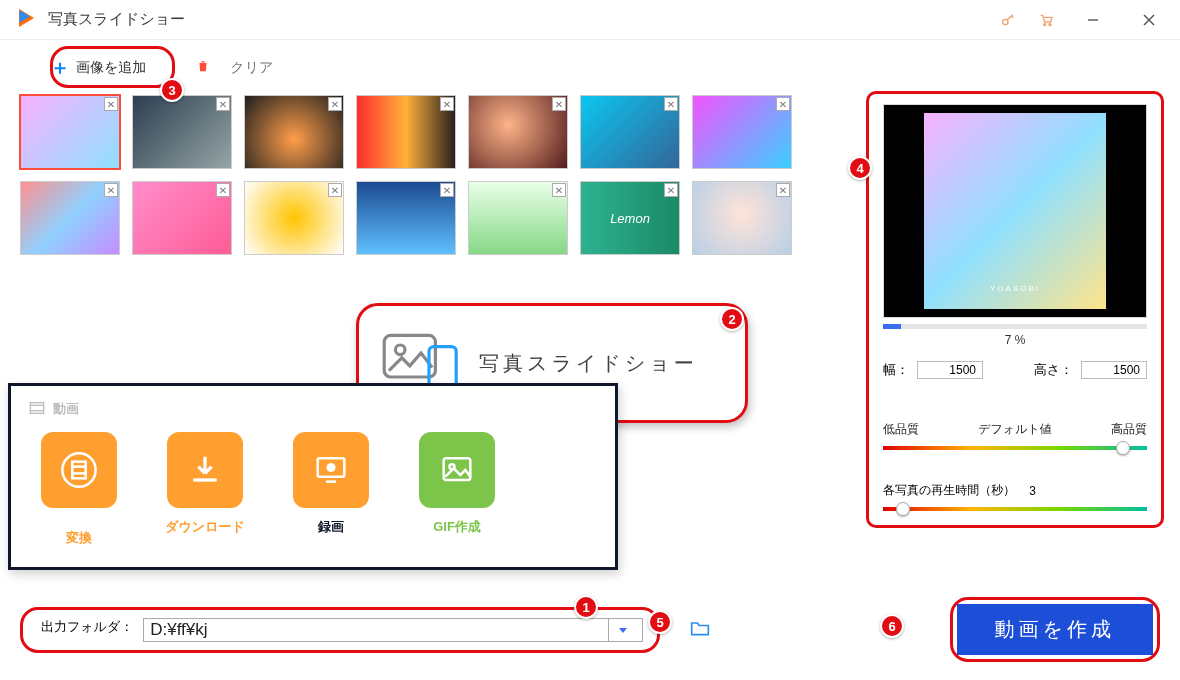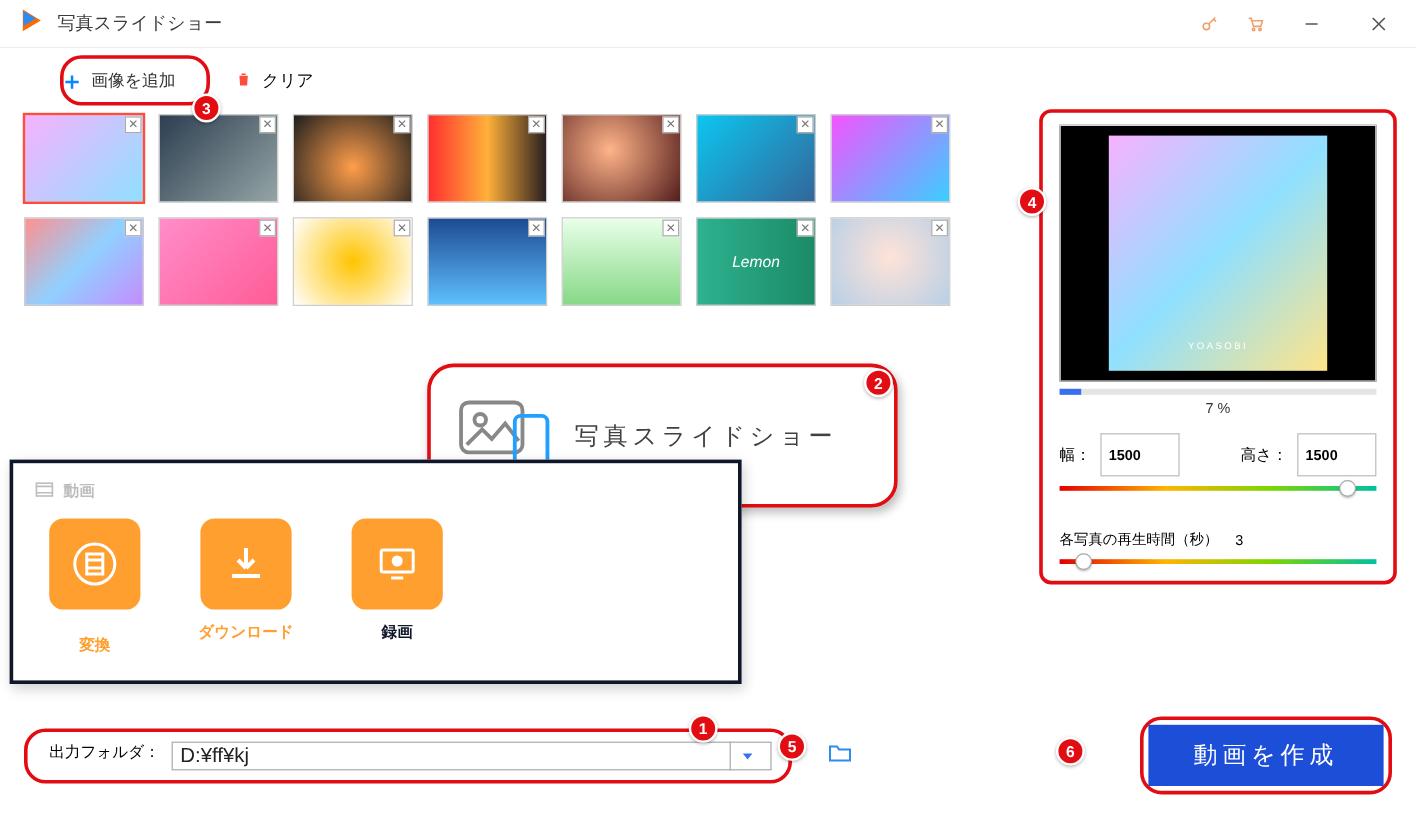--- a/index.html
+++ b/index.html
@@ -11,21 +11,21 @@
   .logo-icon svg { width:24px; height:24px; }
   .app-title { font-size:15px; color:#3b3b3b; }
   .title-right { display:flex; align-items:center; gap:22px; }
   .title-icon { width:16px; height:16px; color:#f0a070; cursor:pointer; }
   .win-btn { width:34px; height:28px; display:flex; align-items:center; justify-content:center; color:#555; cursor:pointer; font-size:14px; }
 
   
   .toolbar { display:flex; align-items:center; gap:50px; padding:14px 50px 10px; position:relative; }
   .add-btn { display:flex; align-items:center; gap:6px; color:#333; font-size:14px; cursor:pointer; }
   .add-btn .plus { color:#0b84ff; font-size:20px; font-weight:700; }
-  .clear-btn { display:flex; align-items:center; gap:8px; color:#000000; font-size:14px; cursor:pointer; }
+  .clear-btn { display:flex; align-items:center; gap:20px; color:#737373; font-size:14px; cursor:pointer; }
   .clear-btn .trash { color:#ff4d3d; }
   .add-callout { position:absolute; left:50px; top:6px; width:125px; height:42px; border:3px solid #e20c13; border-radius:18px; pointer-events:none; }
 
   
   .main { display:flex; padding:0 16px; gap:18px; }
   .gallery-col { width:800px; position:relative; }
   .gallery { display:flex; flex-wrap:wrap; gap:12px; padding:4px 4px 8px; }
   .thumb { position:relative; width:100px; height:74px; border:1px solid #ccc; background:#777; cursor:pointer; }
   .thumb.selected { outline:2px solid #ff4d3d; outline-offset:-1px; }
   .thumb .x-icon { position:absolute; right:1px; top:1px; width:14px; height:14px; background:#fff; border:1px solid #aaa; display:flex; align-items:center; justify-content:center; font-size:10px; color:#777; }
@@ -71,21 +71,21 @@
   .preview-panel { border:3px solid #e20c13; border-radius:10px; width:298px; padding:10px 14px 14px; margin-left:auto; }
   .preview-box { border:1px solid #d8d8d8; width:264px; height:214px; background:#000; display:flex; align-items:center; justify-content:center; margin:0 auto; }
   .preview-img { width:182px; height:196px; background:linear-gradient(135deg,#f7b2ff,#8fe0ff,#ffe48a); position:relative; }
   .preview-img::after{content:"YOASOBI";position:absolute;bottom:16px;left:50%;transform:translateX(-50%);color:#fff;font-size:8px;letter-spacing:2px;}
   .progress { margin-top:6px; }
   .progress-track { height:5px; background:#e4e4e4; width:100%; position:relative; }
   .progress-fill { position:absolute; left:0; top:0; height:100%; width:7%; background:#3a6ef0; }
   .progress-text { text-align:center; font-size:12px; margin-top:4px; color:#333; }
   .dim-row { display:flex; justify-content:space-between; align-items:center; font-size:13px; margin-top:14px; }
   .dim-field { display:flex; align-items:center; gap:8px; }
-  .dim-field input { width:66px; height:36px; border:1px solid #bbb; padding:0 6px; font-size:12px;font-weight:bold; }
+  .dim-field input { width:66px; height:18px; border:1px solid #bbb; text-align:right; padding:0 6px; font-size:12px; }
   .quality-row { display:flex; justify-content:space-between; font-size:12px; margin-top:42px; color:#222; }
   .quality-slider { margin-top:8px; height:4px; width:100%; position:relative; background:linear-gradient(90deg,#e20000,#ffb400,#7bd600,#00c0a0); }
   .quality-thumb { position:absolute; right:24px; top:50%; transform:translate(50%,-50%); width:14px; height:14px; border-radius:50%; background:#fff; border:1px solid #aaa; box-shadow:0 1px 2px rgba(0,0,0,.3); }
   .duration-row { display:flex; align-items:center; gap:10px; font-size:12px; margin-top:32px; }
   .duration-val { margin-left:4px; }
   .duration-slider { margin-top:8px; height:4px; width:100%; position:relative; background:linear-gradient(90deg,#e20000,#ffb400,#7bd600,#00c0a0); }
   .duration-thumb { position:absolute; left:20px; top:50%; transform:translate(-50%,-50%); width:14px; height:14px; border-radius:50%; background:#fff; border:1px solid #aaa; box-shadow:0 1px 2px rgba(0,0,0,.3); }
 
   
   .footer { position:absolute; left:20px; bottom:18px; width:1140px; display:flex; align-items:center; gap:22px; }
@@ -249,20 +249,30 @@
         <div class="tool record">
           <div class="tool-icon">
               <svg viewBox="0 0 48 48" fill="none" stroke="#fff" stroke-width="3">
                 <rect x="8" y="10" width="32" height="22" rx="2"></rect>
                 <circle cx="24" cy="21" r="4" fill="#fff"></circle>
                 <line x1="18" y1="38" x2="30" y2="38"></line>
               </svg>
             </div>
           <span class="tool-label">録画</span>
         </div>
+        <div class="tool gif">
+          <div class="tool-icon">
+              <svg viewBox="0 0 48 48" fill="none" stroke="#fff" stroke-width="3">
+                <rect x="8" y="10" width="32" height="26" rx="3"></rect>
+                <circle cx="18" cy="20" r="3"></circle>
+                <path d="M10 32l10-10 8 8 6-6 6 8"></path>
+              </svg>
+            </div>
+          <span class="tool-label">GIF作成</span>
+        </div>
       </div>
     </div>
   </div>
 
   <div class="preview-col">
     <div class="preview-panel">
       <div class="preview-box">
         <div class="preview-img"></div>
       </div>
       <div class="progress">
@@ -273,20 +283,25 @@
       </div>
       <div class="dim-row">
         <div class="dim-field">
           <span>幅：</span>
           <input value="1500" style="">
         </div>
         <div class="dim-field">
           <span>高さ：</span>
           <input value="1500" style="">
         </div>
+      </div>
+      <div class="quality-row">
+        <span>低品質</span>
+        <span>デフォルト値</span>
+        <span>高品質</span>
       </div>
       <div class="quality-slider">
         <div class="quality-thumb"></div>
       </div>
       <div class="duration-row">
         <span>各写真の再生時間（秒）</span>
         <span class="duration-val">3</span>
       </div>
       <div class="duration-slider">
         <div class="duration-thumb"></div>

